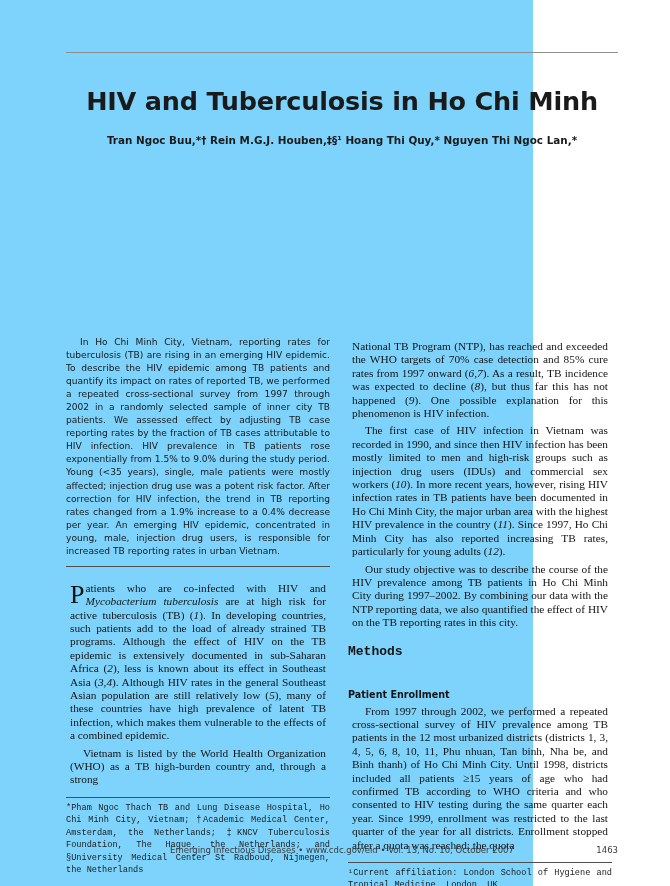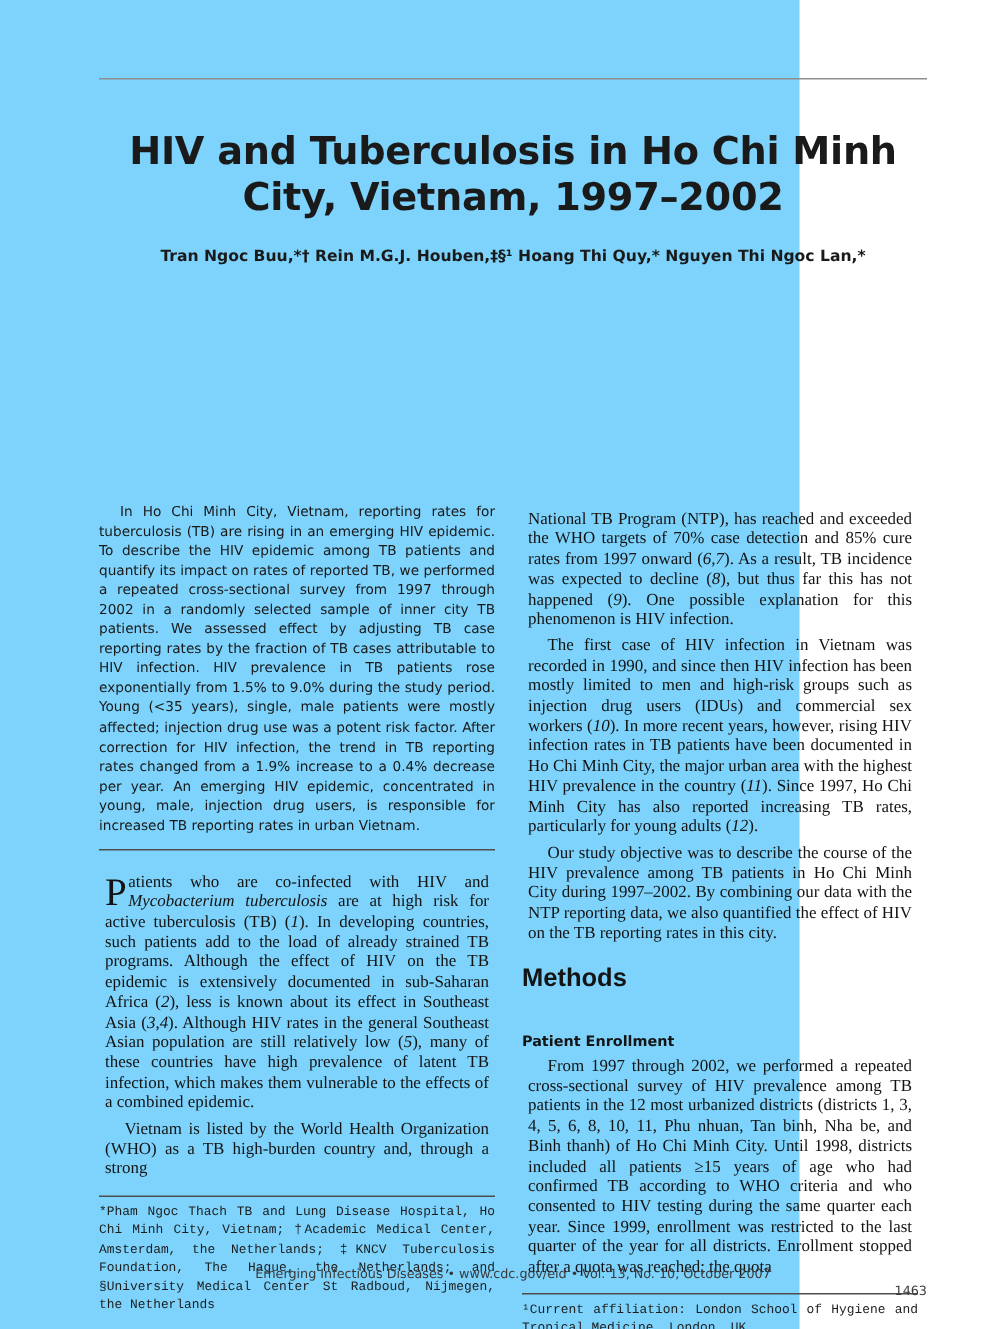--- a/index.html
+++ b/index.html
@@ -115,23 +115,23 @@
     font-weight: normal;
     padding: 1px 1px 0 0;
     margin-top: 1px;
   }
 
   em.sci { font-style: italic; }
   i.ref  { font-style: italic; }
 
   
   h2.section-head {
-    font-family: Liberation Sans, sans-serif;
-    font-weight: bold;
-    font-size: 17px;
+    font-family: Liberation Mono, monospace;
+    font-weight: bold;
+    font-size: 13px;
     line-height: 14px;
     color: #141414;
     margin: 15px 0 0 0;
   }
   h3.sub-head {
     font-family: "DejaVu Sans", sans-serif;
     font-weight: bold;
     font-size: 9.6px;
     line-height: 12px;
     color: #141414;
@@ -170,32 +170,31 @@
     position: absolute;
     left: 0;
     width: 552px;
     text-align: center;
   }
   .footer-page {
     position: absolute;
     right: 0;
     top: 0;
     text-align: center;
-    margin-top: 11px;
   }
 </style>
 </head>
 <body>
 
 <div class="page">
 
   <div class="top-rule"></div>
 
   <div class="title-block">
-    <h1 class="article-title"><span>HIV and Tuberculosis in Ho Chi Minh</span><br><span>City, Vietnam, 1997–2002</span></h1>
+    <h1 class="article-title"><span>HIV and Tuberculosis in Ho Chi Minh</span><br></h1>
     <div class="authors"><span>Tran Ngoc Buu,*† Rein M.G.J. Houben,‡§¹ Hoang Thi Quy,* Nguyen Thi Ngoc Lan,*</span><br></div>
   </div>
 
   <div class="col col-left">
 
     <p class="abstract"><span class="indent"></span><span>In Ho Chi Minh City, Vietnam, reporting rates for tuberculosis (TB) are rising in an emerging HIV epidemic. To describe the HIV epidemic among TB patients and quantify its impact on rates of reported TB, we performed a repeated cross-sectional survey from 1997 through 2002 in a randomly selected sample of inner city TB patients. We assessed effect by adjusting TB case reporting rates by the fraction of TB cases attributable to HIV infection. HIV prevalence in TB patients rose exponentially from 1.5% to 9.0% during the study period. Young (&lt;35 years), single, male patients were mostly affected; injection drug use was a potent risk factor. After correction for HIV infection, the trend in TB reporting rates changed from a 1.9% increase to a 0.4% decrease per year. An emerging HIV epidemic, concentrated in young, male, injection drug users, is responsible for increased TB reporting rates in urban Vietnam.</span></p>
     <div class="abstract-rule"></div>
 
     <p class="body-text first-para dropcap-para noindent"><span class="dropcap">P</span><span>atients who are co-infected with HIV and </span><em class="sci">Mycobacterium tuberculosis</em><span> are at high risk for active tuberculosis (TB) (</span><i class="ref">1</i><span>). In developing countries, such patients add to the load of already strained TB programs. Although the effect of HIV on the TB epidemic is extensively documented in sub-Saharan Africa (</span><i class="ref">2</i><span>), less is known about its effect in Southeast Asia (</span><i class="ref">3,4</i><span>). Although HIV rates in the general Southeast Asian population are still relatively low (</span><i class="ref">5</i><span>), many of these countries have high prevalence of latent TB infection, which makes them vulnerable to the effects of a combined epidemic.</span></p>
 

